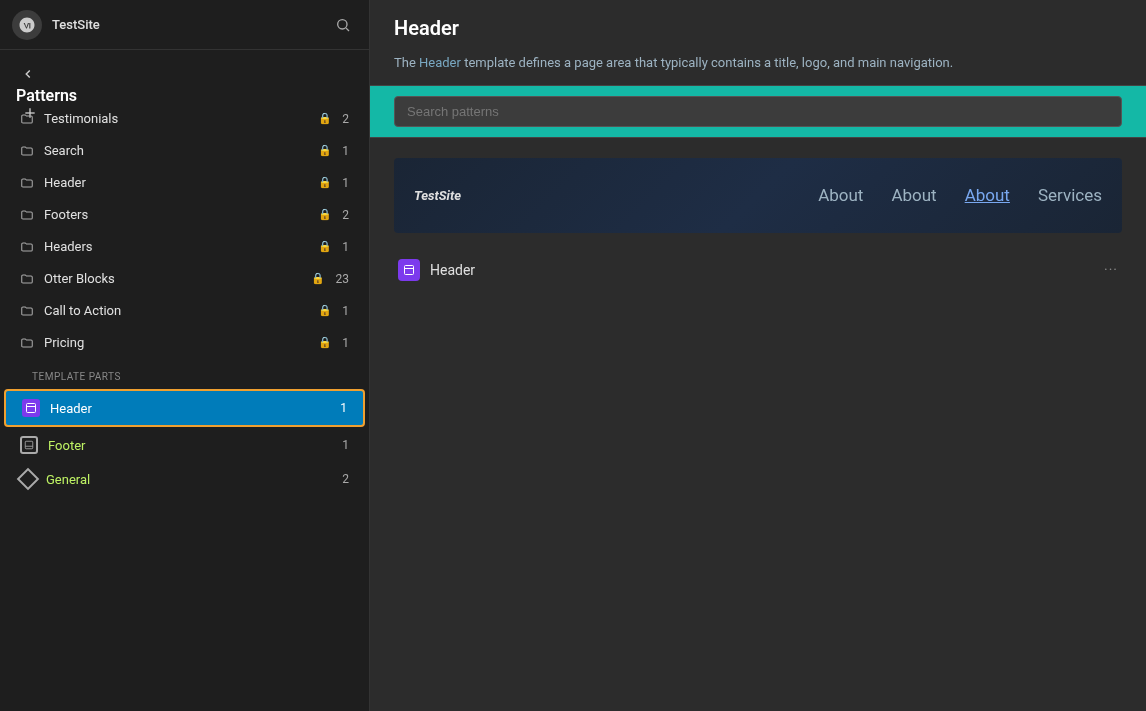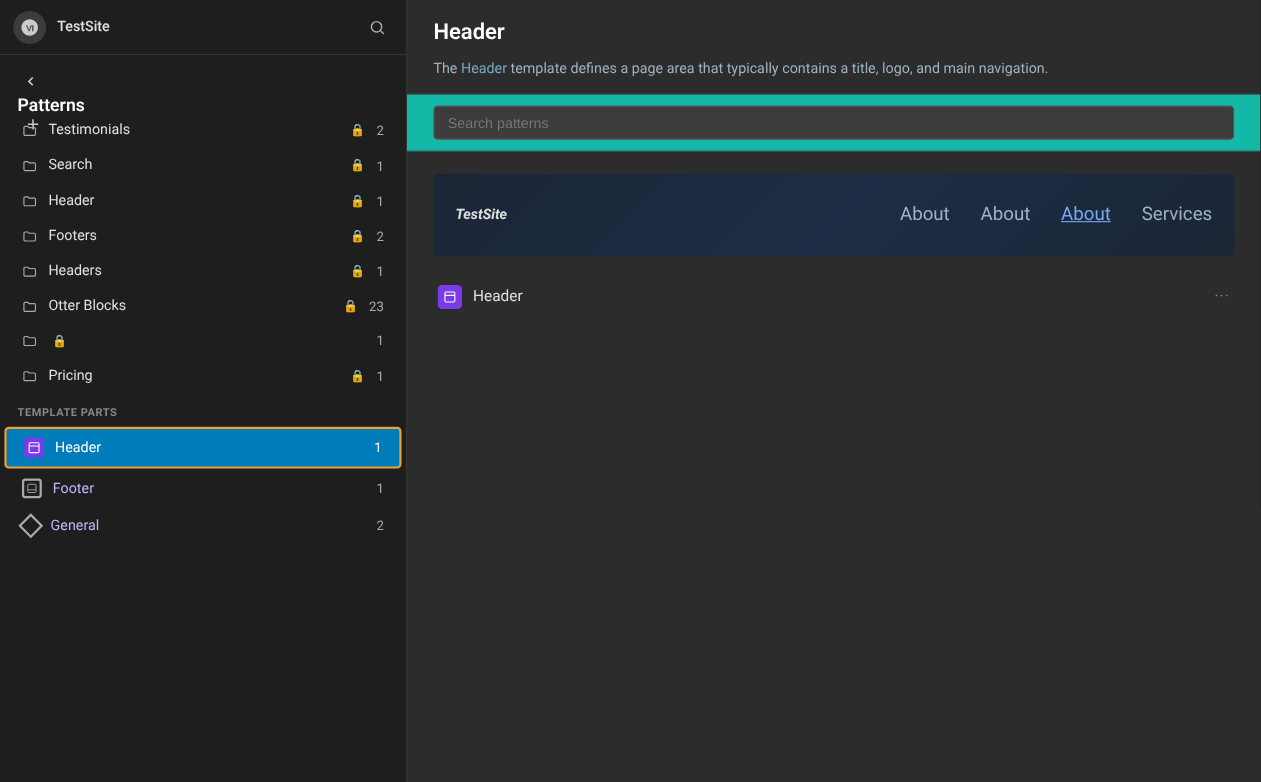--- a/index.html
+++ b/index.html
@@ -153,23 +153,23 @@
       margin-left: 4px;
     }
 
     .list-item .item-count {
       color: #aaa;
       font-size: 12px;
       margin-left: auto;
     }
 
     .section-divider {
-      padding: 12px 16px 6px 16px;
+      padding: 12px 16px 6px 32px;
       font-size: 10px;
-      font-weight: 700;
+      font-weight: 400;
       color: #888;
       letter-spacing: 0.5px;
       text-transform: uppercase;
     }
 
     .template-parts-item {
       display: flex;
       align-items: center;
       padding: 8px 16px;
       cursor: pointer;
@@ -187,21 +187,21 @@
     .template-parts-item.active .item-label {
       color: #fff;
     }
 
     .template-parts-item.active .item-count {
       color: #fff;
     }
 
     .template-parts-item .item-label {
       flex: 1;
-      color: #c4b5fd;
+      color: #bef264;
       font-size: 13px;
     }
 
     .template-parts-item .item-count {
       color: #aaa;
       font-size: 12px;
     }
 
     
     .header-tp-icon {
@@ -439,20 +439,21 @@
         </svg>
       <span class="item-label">Otter Blocks</span>
       <span class="item-lock">🔒</span>
       <span class="item-count">23</span>
     </div>
 
     <div class="list-item">
       <svg width="14" height="14" viewBox="0 0 24 24" fill="none" stroke="#aaa" stroke-width="1.8" class="item-icon">
           <path d="M3 7a2 2 0 0 1 2-2h4l2 2h8a2 2 0 0 1 2 2v8a2 2 0 0 1-2 2H5a2 2 0 0 1-2-2z"></path>
         </svg>
+      <span class="item-label">Call to Action</span>
       <span class="item-lock">🔒</span>
       <span class="item-count">1</span>
     </div>
 
     <div class="list-item">
       <svg width="14" height="14" viewBox="0 0 24 24" fill="none" stroke="#aaa" stroke-width="1.8" class="item-icon">
           <path d="M3 7a2 2 0 0 1 2-2h4l2 2h8a2 2 0 0 1 2 2v8a2 2 0 0 1-2 2H5a2 2 0 0 1-2-2z"></path>
         </svg>
       <span class="item-label">Pricing</span>
       <span class="item-lock">🔒</span>

